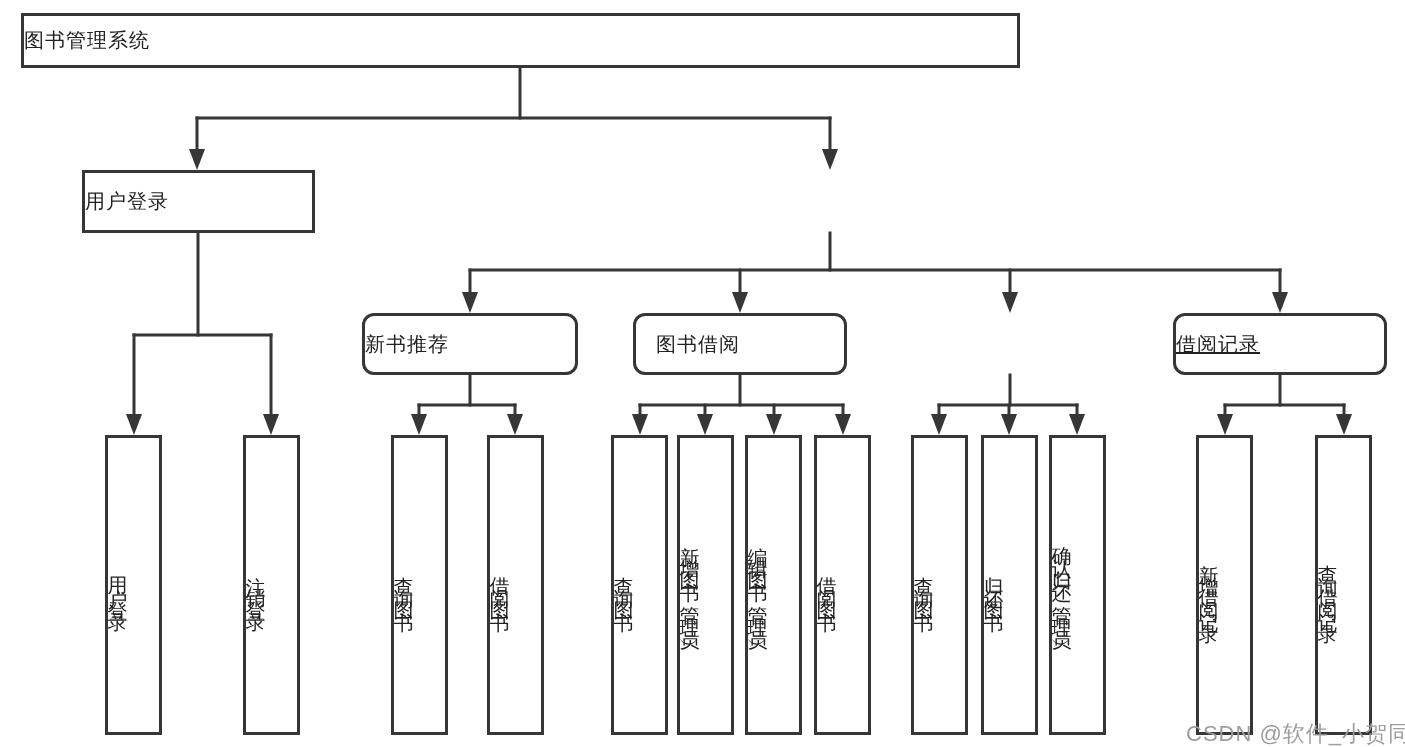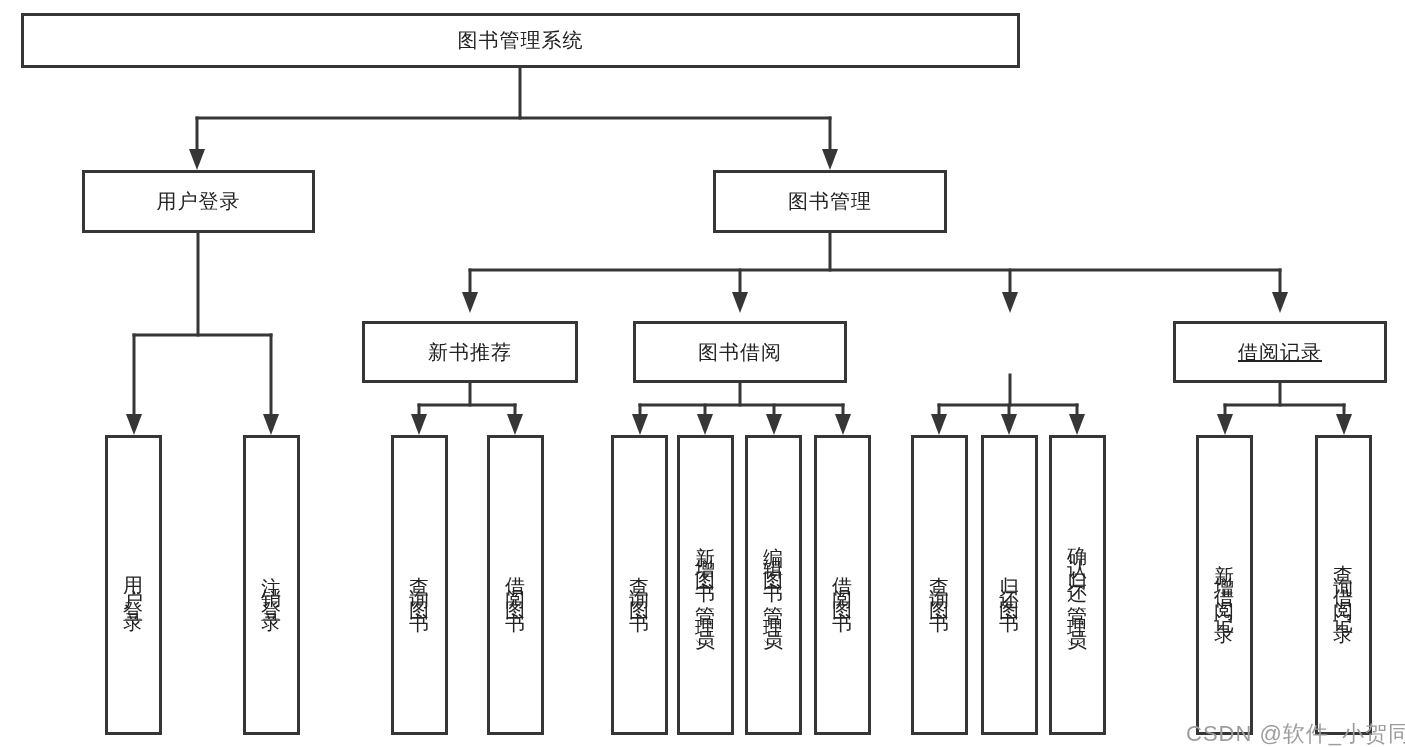--- a/index.html
+++ b/index.html
@@ -17,43 +17,42 @@
     z-index: 0;
   }
   .box {
     position: absolute;
     box-sizing: border-box;
     border: 3px solid #363636;
     background: #ffffff;
     color: #222222;
     display: flex;
     align-items: center;
-    justify-content: center;
     z-index: 1;
   }
   .h-label {
     font-size: 20px;
     letter-spacing: 1px;
     white-space: nowrap;
   }
   .leaf .v-label {
     writing-mode: vertical-rl;
     text-orientation: mixed;
     font-size: 20px;
     letter-spacing: 12px;
     line-height: 1;
     white-space: nowrap;
   }
   
   .n-root  { left: 21px;  top: 13px;  width: 999px; height: 55px; }
   .n-l2a   { left: 82px;  top: 170px; width: 233px; height: 63px; }
   .n-l2b   { left: 713px; top: 170px; width: 234px; height: 63px; }
-  .n-l3    { top: 321px; height: 62px; }
+  .n-l3    { top: 313px; height: 62px; border-radius: 12px; }
   .n-l3a   { left: 362px;  width: 216px; }
-  .n-l3b   { left: 633px;  width: 214px; }
+  .n-l3b   { left: 633px;  width: 214px; padding-left: 20px; }
   .n-l3c   { left: 903px;  width: 216px; }
   .n-l3d   { left: 1173px; width: 214px; text-decoration: underline; }
   .leaf    { top: 435px; height: 300px; width: 57px; }
   .lf1  { left: 105px; }
   .lf2  { left: 243px; }
   .lf3  { left: 391px; }
   .lf4  { left: 487px; }
   .lf5  { left: 611px; }
   .lf6  { left: 677px; }
   .lf7  { left: 745px; }
@@ -149,23 +148,20 @@
     </g>
   </svg>
 
   <div class="box n-root">
     <span class="h-label">图书管理系统</span>
   </div>
 
   <div class="box n-l2a">
     <span class="h-label">用户登录</span>
   </div>
-  <div class="box n-l2b">
-    <span class="h-label">图书管理</span>
-  </div>
 
   <div class="box n-l3 n-l3a">
     <span class="h-label">新书推荐</span>
   </div>
   <div class="box n-l3 n-l3b">
     <span class="h-label">图书借阅</span>
   </div>
   <div class="box n-l3 n-l3d">
     <span class="h-label">借阅记录</span>
   </div>

